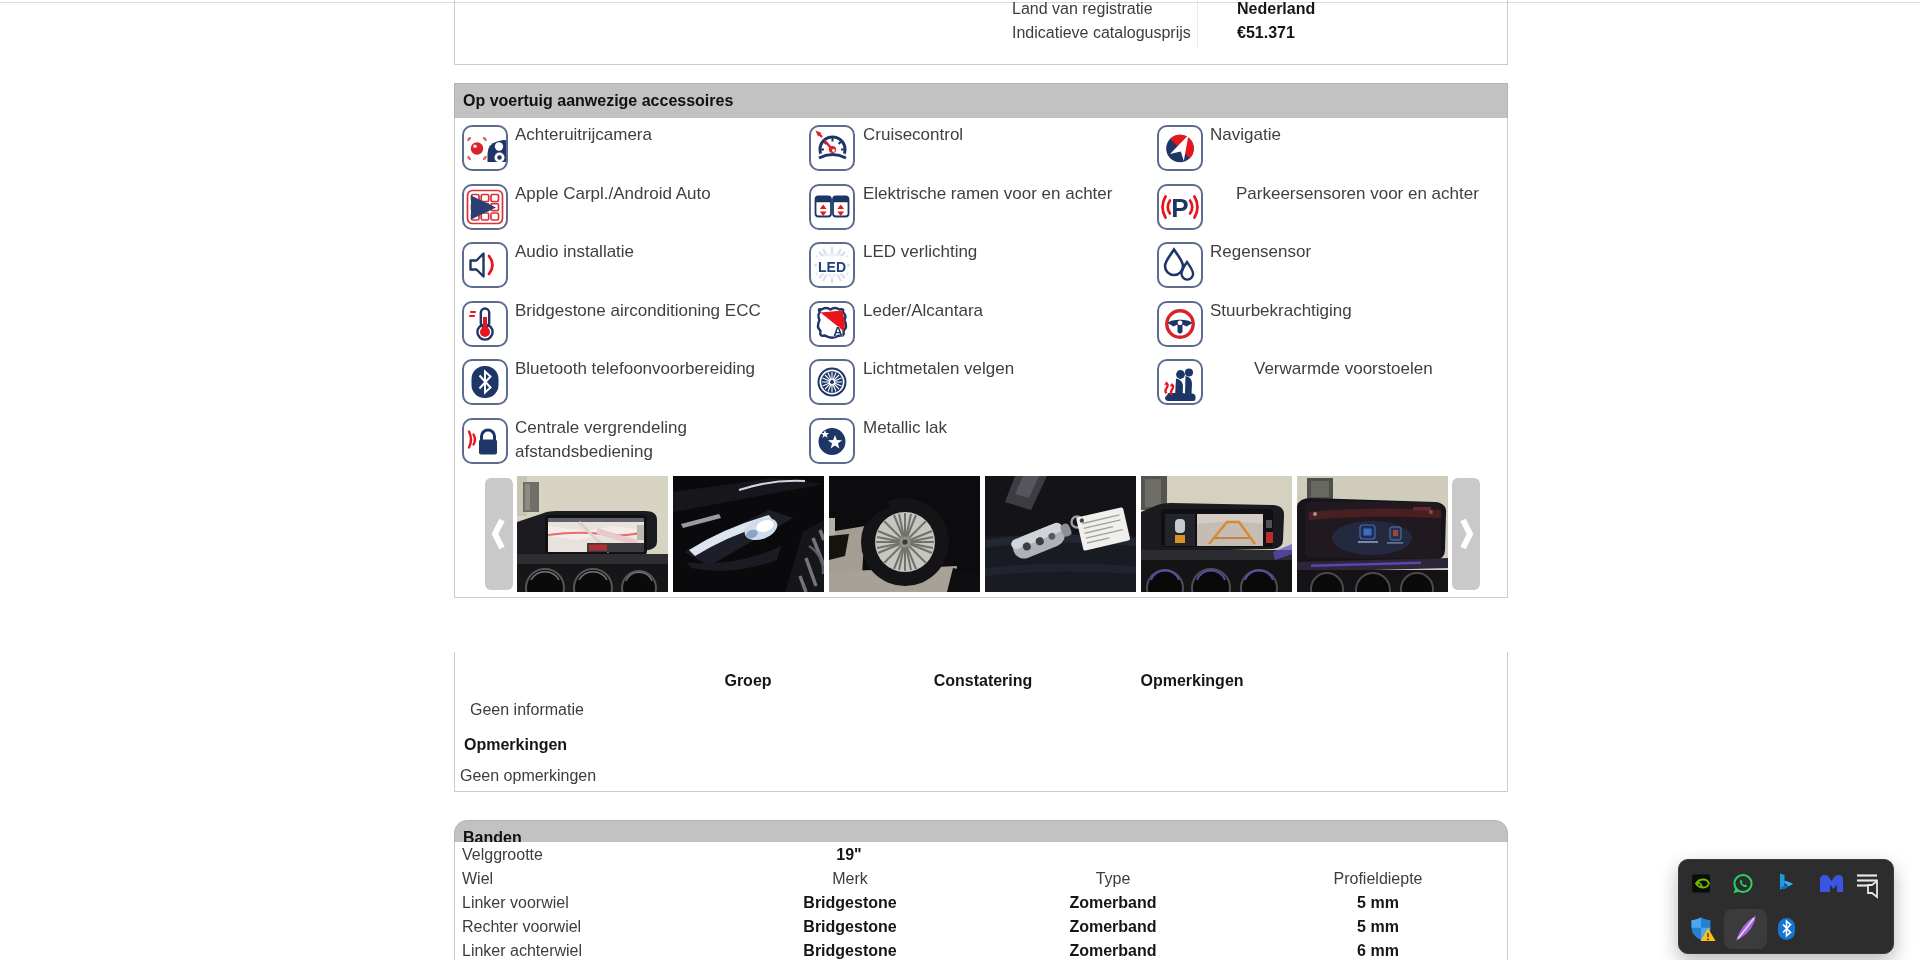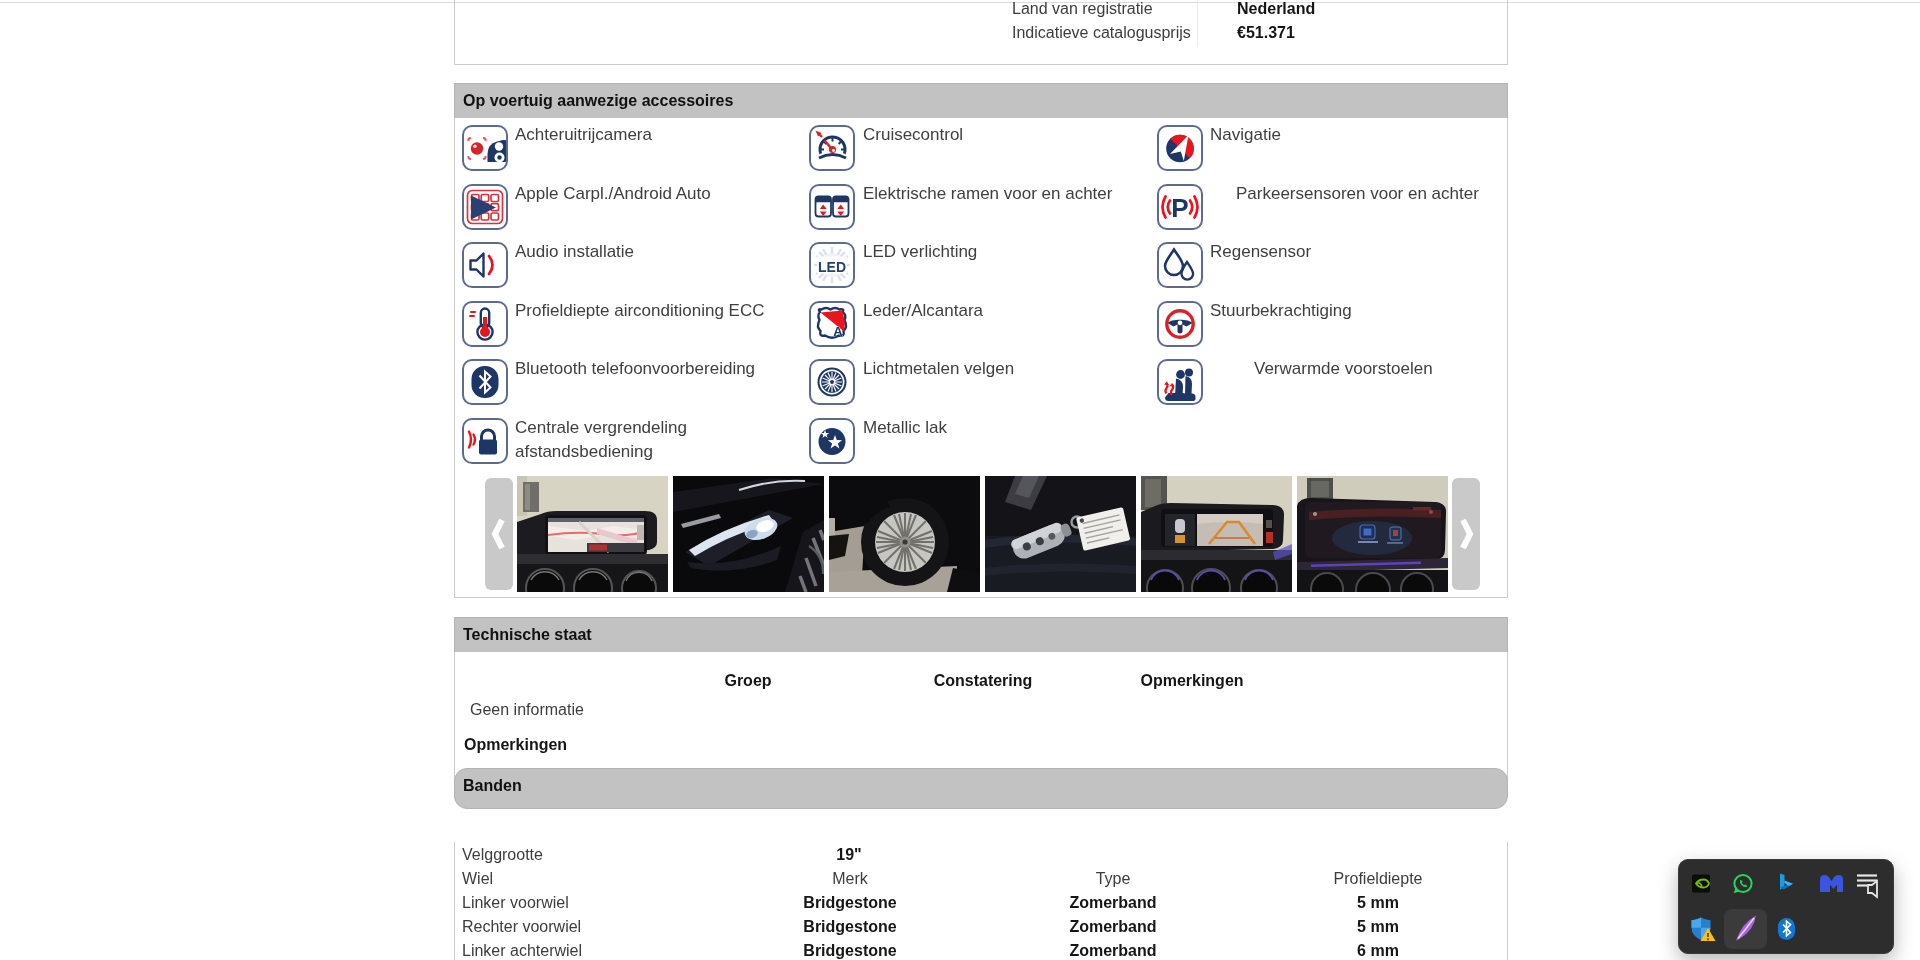--- a/index.html
+++ b/index.html
@@ -153,21 +153,21 @@
     <div class="ic" style="left:462px;top:301px;"><svg width="42" height="42" viewBox="0 0 42 42">
       <g stroke="#e8151d" stroke-width="2" stroke-linecap="round">
             <line x1="7" y1="9" x2="11" y2="9"></line>
             <line x1="6" y1="13" x2="10" y2="13"></line>
           </g>
       <rect x="16.8" y="5.5" width="8.4" height="19" rx="4.2" fill="none" stroke="#1e3666" stroke-width="2.4"></rect>
       <circle cx="21" cy="29" r="7.6" fill="none" stroke="#1e3666" stroke-width="2.4"></circle>
       <circle cx="21" cy="29" r="5" fill="#e8151d"></circle>
       <rect x="19" y="14" width="4" height="12" fill="#e8151d"></rect>
     </svg></div>
-    <div class="iclbl" style="left:515px;top:299px;">Profieldiepte airconditioning ECC</div>
+    <div class="iclbl" style="left:515px;top:299px;">Bridgestone airconditioning ECC</div>
 
     <div class="ic" style="left:809px;top:301px;"><svg width="42" height="42" viewBox="0 0 42 42">
       <path d="M9,9 Q6,5.5 10.5,6.5 Q15,3.5 19.5,6.5 Q24,3.5 28.5,6.5 Q34,5.5 31.5,9 Q36,12 33.5,17 Q37,24 32.5,28 Q34,34 28,32.5 Q21,37 14,32.5 Q8,34 9.5,28 Q5,24 8.5,17 Q6,12 9,9 Z" fill="#fff" stroke="#1e3666" stroke-width="2.4" stroke-linejoin="round"></path>
       <path d="M9.5,9.5 L31.5,7.5 L34,20 L33,28.5 Z" fill="#e8151d"></path>
       <text x="27" y="32.5" font-family="Liberation Sans,sans-serif" font-size="13" font-weight="bold" fill="#1e3666" text-anchor="middle" stroke="#fff" stroke-width="0.6" paint-order="stroke">A</text>
     </svg></div>
     <div class="iclbl" style="left:863px;top:299px;">Leder/Alcantara</div>
 
     <div class="ic" style="left:1157px;top:301px;"><svg width="42" height="42" viewBox="0 0 42 42">
       <circle cx="21" cy="21" r="13.2" fill="none" stroke="#d8232a" stroke-width="3.4"></circle>
@@ -422,34 +422,31 @@
         <rect x="0" y="94" width="151" height="22" fill="#131315"></rect>
         <g fill="#0a0a0b" stroke="#4a4a4e" stroke-width="2">
           <circle cx="30" cy="113" r="16"></circle>
             <circle cx="76" cy="114" r="17"></circle>
             <circle cx="120" cy="113" r="16"></circle>
         </g>
       </svg>
     </div>
   </div>
 
-  <div class="secbar" style="top:617px;">
-      <span>Technische staat</span>
-    </div>
   <div class="secbox" style="top:652px;height:140px;"></div>
   <div class="abs b" style="left:0;top:672px;width:1496px;text-align:center;font-size:16px;">
       <span style="position:absolute;left:748px;transform:translateX(-50%);">Groep</span>
       <span style="position:absolute;left:983px;transform:translateX(-50%);">Constatering</span>
       <span style="position:absolute;left:1192px;transform:translateX(-50%);">Opmerkingen</span>
     </div>
   <div class="abs lbl" style="left:470px;top:698px;line-height:24px;">Geen informatie</div>
   <div class="abs b" style="left:464px;top:733px;line-height:24px;font-size:16px;">Opmerkingen</div>
   <div class="abs lbl" style="left:460px;top:764px;line-height:24px;">Geen opmerkingen</div>
 
-  <div class="secbar" style="top:768px;border-radius:13px;">
+  <div class="secbar" style="top:820px;border-radius:13px;">
       <span>Banden</span>
     </div>
   <div class="secbox" style="top:842px;height:118px;border-bottom:none;"></div>
   <div class="abs lbl" style="left:462px;top:843px;line-height:24px;">Velggrootte</div>
   <div class="abs b" style="left:849px;top:843px;line-height:24px;font-size:16px;transform:translateX(-50%);">19"</div>
   <div class="abs lbl" style="left:462px;top:867px;line-height:24px;">Wiel</div>
   <div class="abs lbl" style="left:850px;top:867px;line-height:24px;transform:translateX(-50%);">Merk</div>
   <div class="abs lbl" style="left:1113px;top:867px;line-height:24px;transform:translateX(-50%);">Type</div>
   <div class="abs lbl" style="left:1378px;top:867px;line-height:24px;transform:translateX(-50%);">Profieldiepte</div>
   <div class="abs lbl" style="left:462px;top:891px;line-height:24px;">Linker voorwiel</div>

